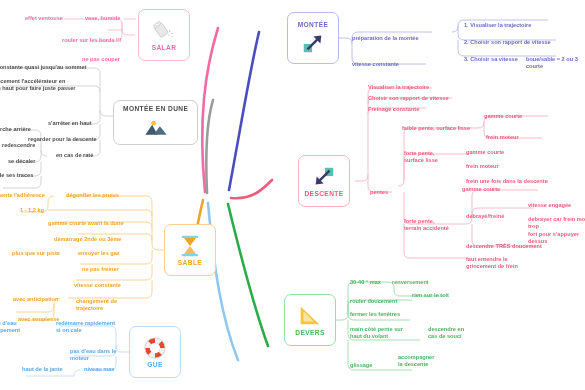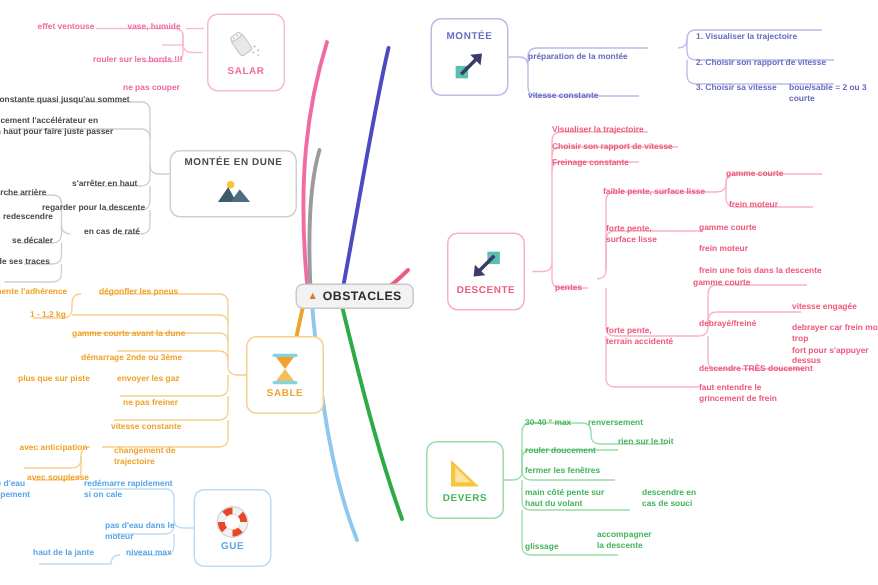--- a/index.html
+++ b/index.html
@@ -137,24 +137,20 @@
       <path d="M336,320 L342,320 Q348,320 348,314 L348,288 Q348,282 354,282 L388,282"></path>
       <path d="M388,282 Q394,282 394,288 L394,290 Q394,296 400,296 L444,296"></path>
       <path d="M348,302 Q348,296 354,296 L408,296" opacity="0"></path>
       <path d="M348,314 L348,306 Q348,300 354,300 L412,300"></path>
       <path d="M348,300 L348,314 Q348,320 354,320 L410,320"></path>
       <path d="M348,320 L348,334 Q348,340 354,340 L420,340"></path>
       <path d="M348,340 L348,364 Q348,370 354,370 L412,370"></path>
     </g>
   </svg>
 
-  <div class="central" style="left:197px;top:189px;">
-    <span class="flame">▲</span>
-    <span>OBSTACLES</span>
-  </div>
 
   <div class="cat salar" style="left:138px;top:9px;">
     <svg class="glyph" viewBox="0 0 32 28">
       <g transform="rotate(-35 14 14)">
         <rect x="8" y="4" width="11" height="16" rx="2.5" fill="#e8e8e8" stroke="#c9c9c9" stroke-width="1"></rect>
         <rect x="9" y="2" width="9" height="4" rx="1.6" fill="#f7f7f7" stroke="#c9c9c9" stroke-width="1"></rect>
         <circle cx="11.5" cy="4" r=".6" fill="#b5b5b5"></circle>
           <circle cx="15" cy="3.6" r=".6" fill="#b5b5b5"></circle>
       </g>
       <g fill="#b9b9b9">

